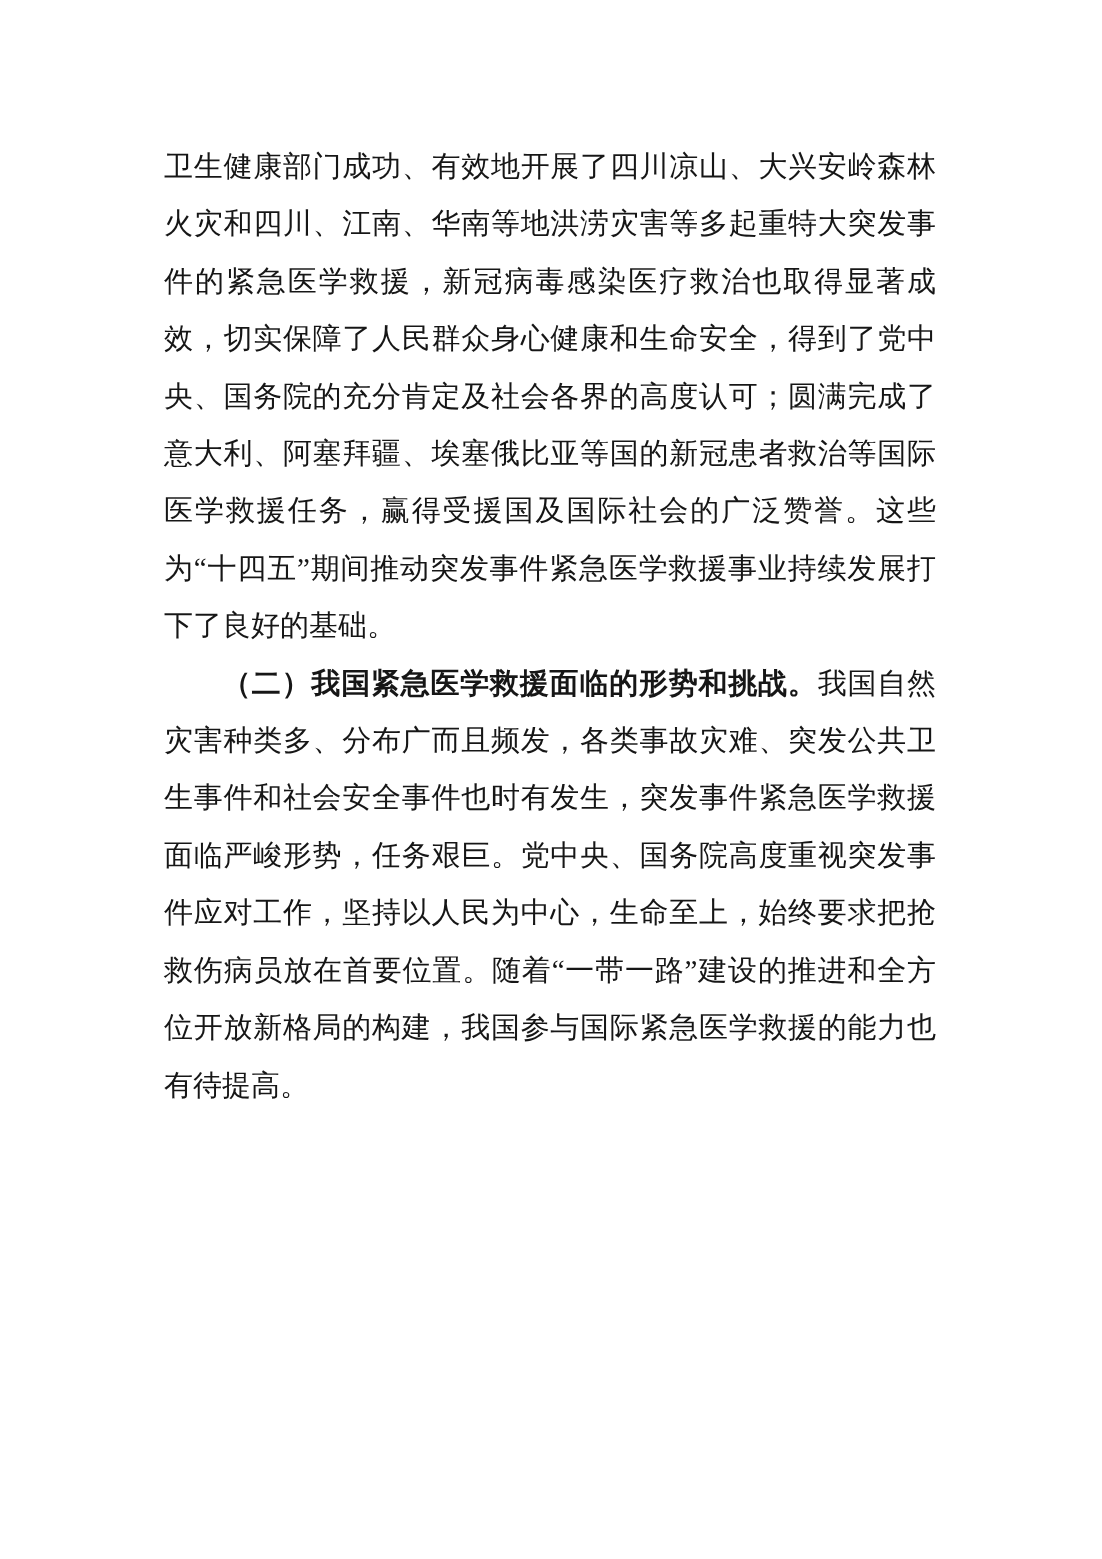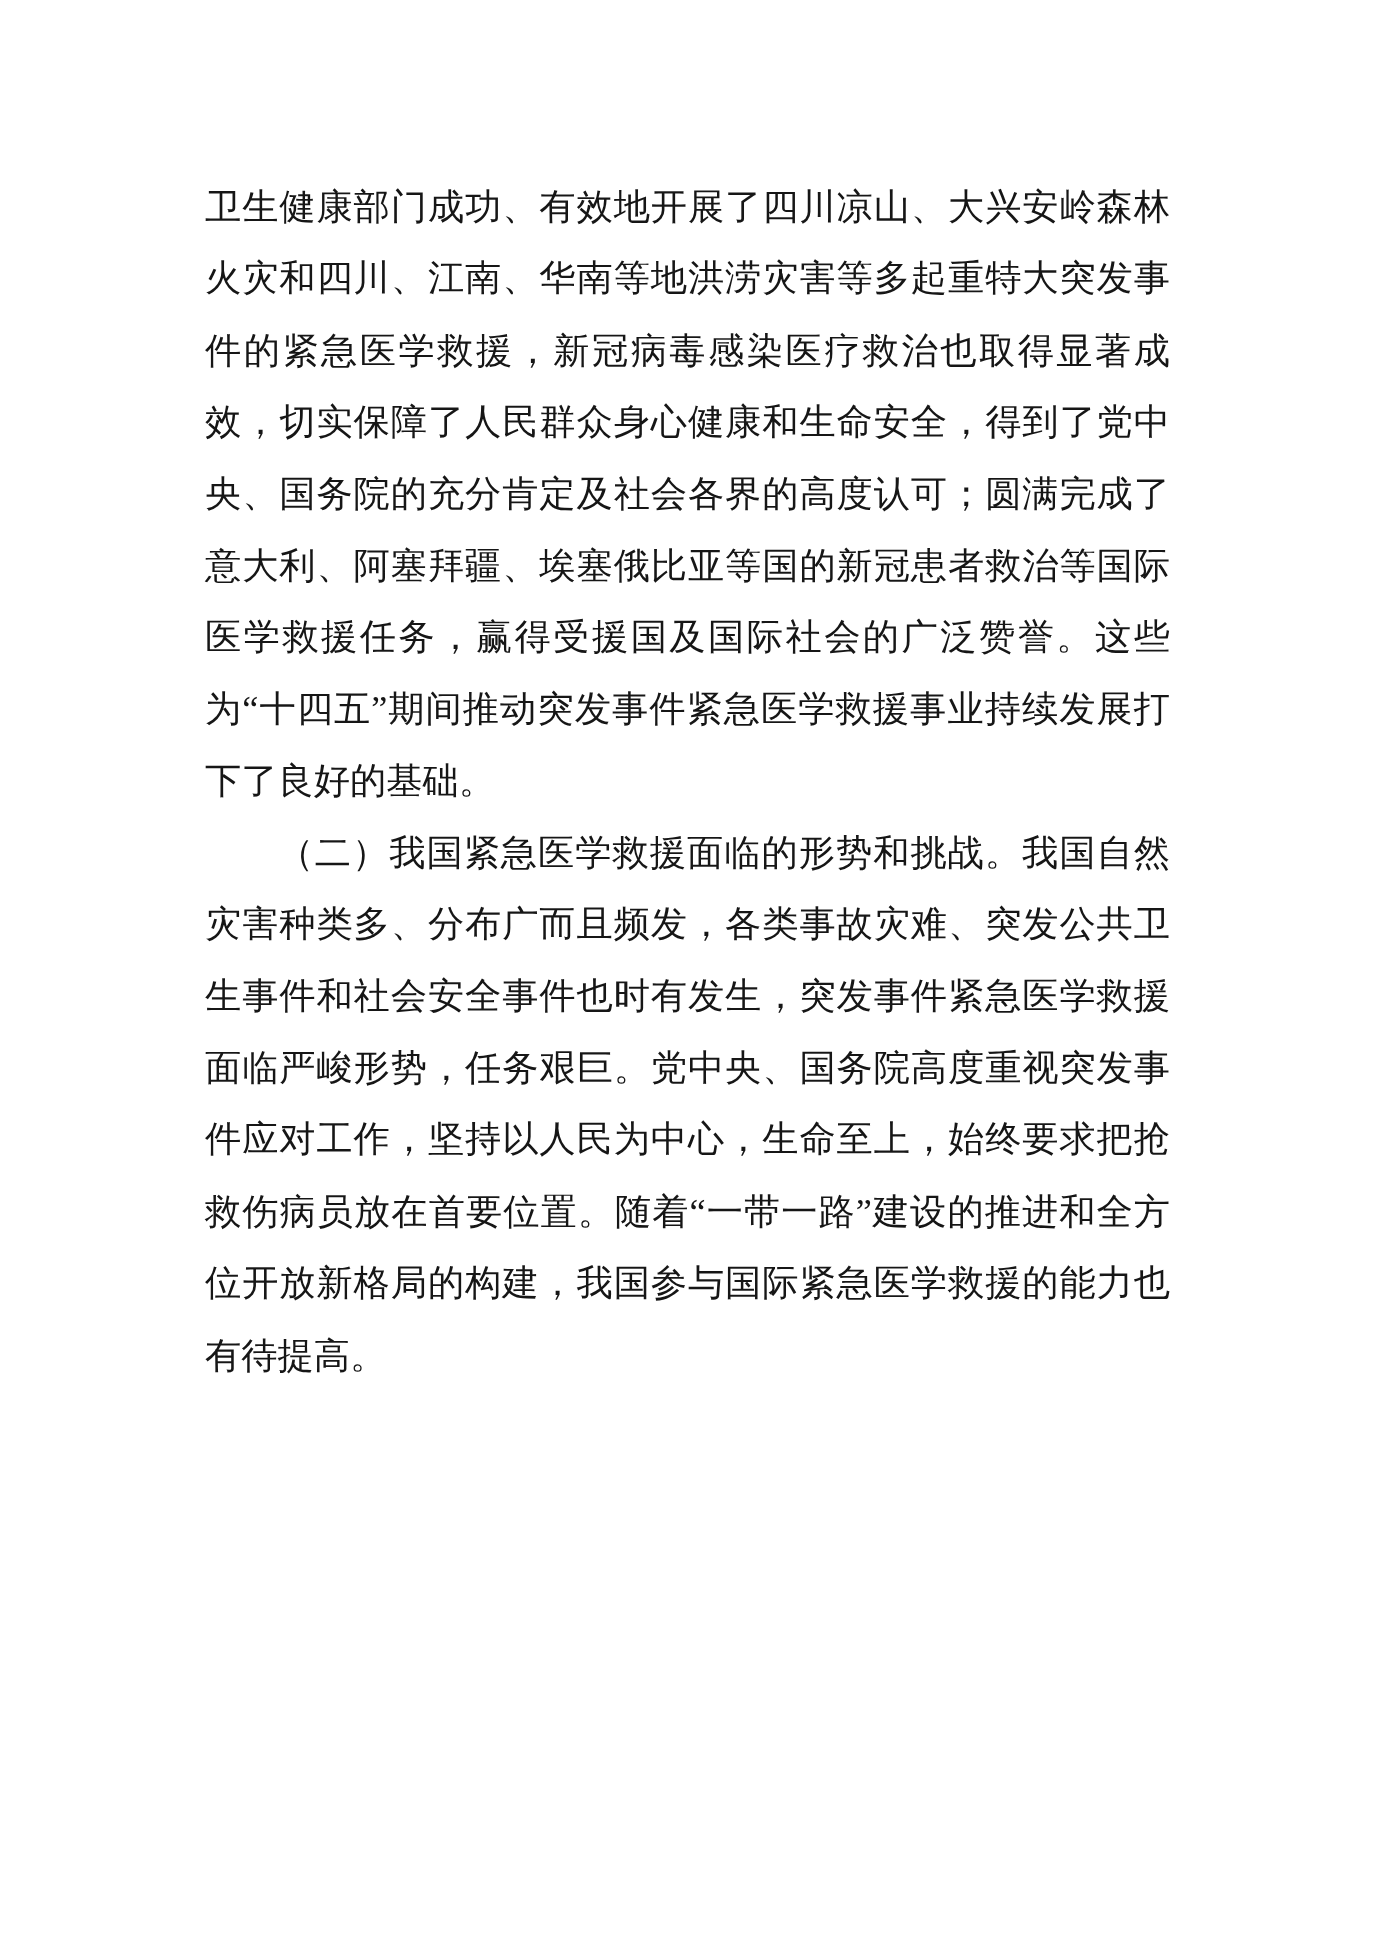--- a/index.html
+++ b/index.html
@@ -24,21 +24,21 @@
     text-justify:inter-character;
     color:#161616;
   }
   .doc-body p {
     text-align:justify;
     text-justify:inter-character;
     margin:0;
   }
   .doc-body p.indent { text-indent:2em; }
   .run { font-weight:normal; }
-  .run-bold { font-weight:normal; }
+  .run-bold { font-weight:bold; }
 
   .footer {
     position:absolute;
     left:162px;
     top:1458px;
     width:780px;
     height:34px;
     display:flex;
     align-items:flex-end;
     gap:27px;

